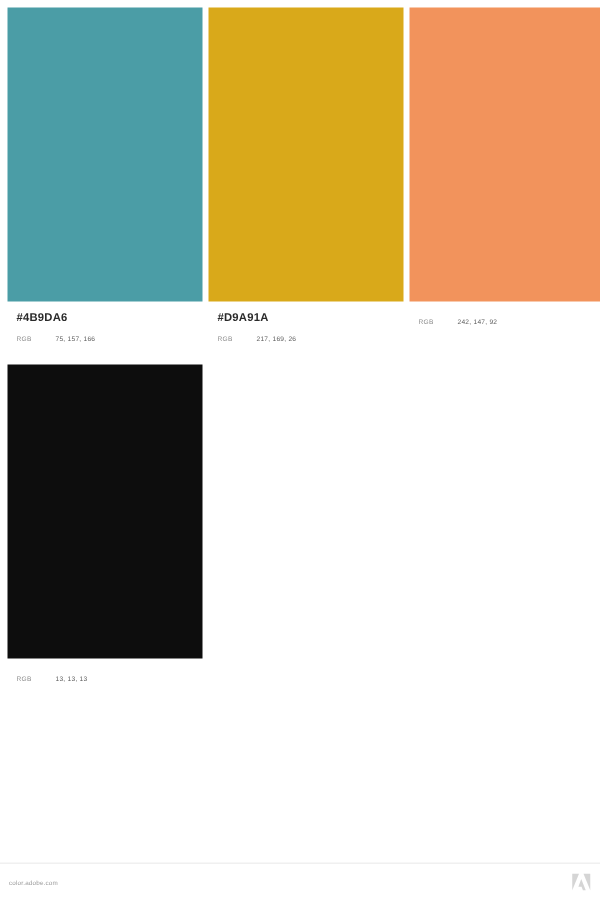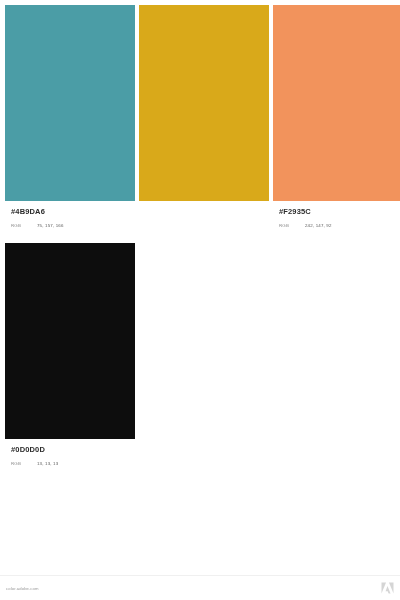--- a/index.html
+++ b/index.html
@@ -130,42 +130,47 @@
           <div class="hex">#4B9DA6</div>
           <div class="rgb-line">
             <span class="rgb-label">RGB</span>
             <span class="rgb-values">75, 157, 166</span>
           </div>
         </div>
       </div>
 
       <div class="cell">
         <div class="swatch" id="sw-0-1" style="background-color: rgb(217, 169, 26);"></div>
+        <div class="meta">
+          <div class="hex">#D9A91A</div>
+          <div class="rgb-line">
+            <span class="rgb-label">RGB</span>
+            <span class="rgb-values">217, 169, 26</span>
+          </div>
+        </div>
       </div>
 
       <div class="cell">
         <div class="swatch" id="sw-0-2" style="background-color: rgb(242, 147, 92);"></div>
         <div class="meta">
-          <div class="hex">#F2935C</div>
           <div class="rgb-line">
             <span class="rgb-label">RGB</span>
             <span class="rgb-values">242, 147, 92</span>
           </div>
         </div>
       </div>
 
     </div>
 
     <div class="row">
 
 
       <div class="cell">
         <div class="swatch" id="sw-1-1" style="background-color: rgb(13, 13, 13);"></div>
         <div class="meta">
-          <div class="hex">#0D0D0D</div>
           <div class="rgb-line">
             <span class="rgb-label">RGB</span>
             <span class="rgb-values">13, 13, 13</span>
           </div>
         </div>
       </div>
 
     </div>
 
     <div class="spacer"></div>

